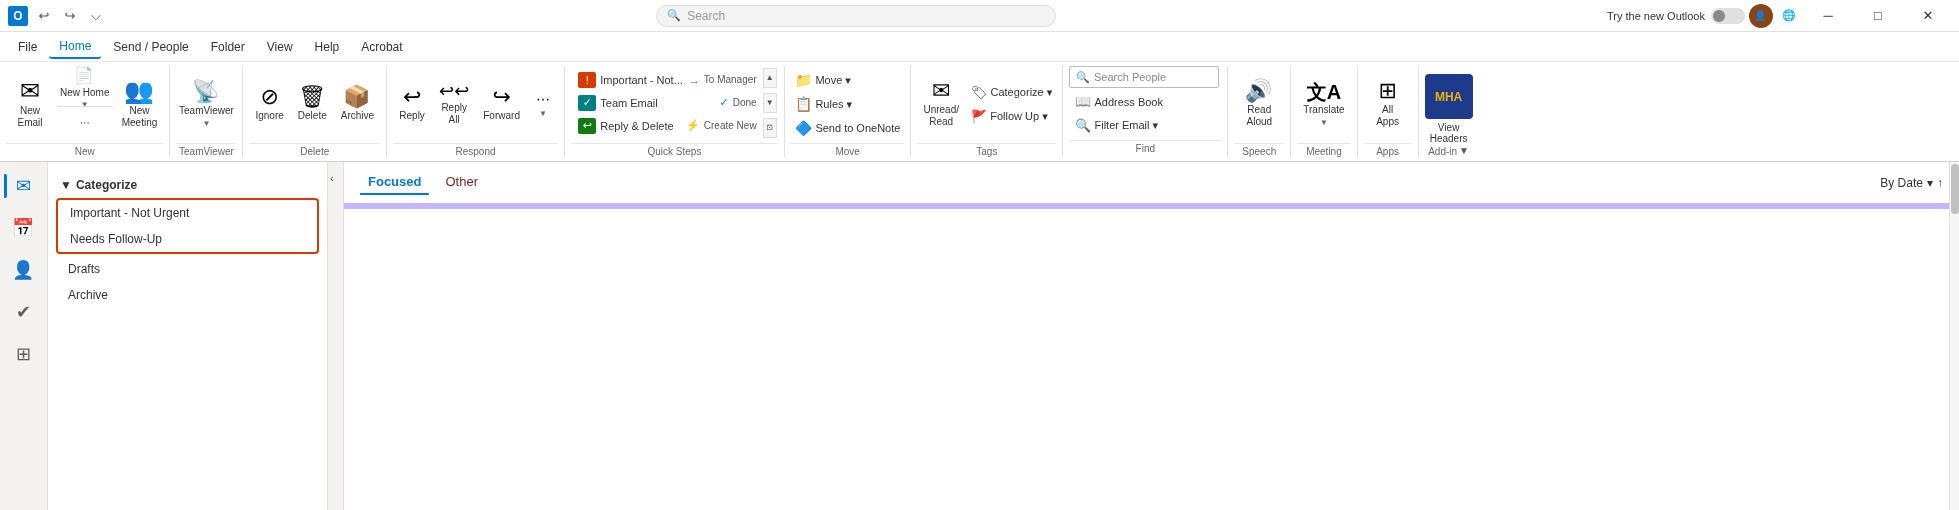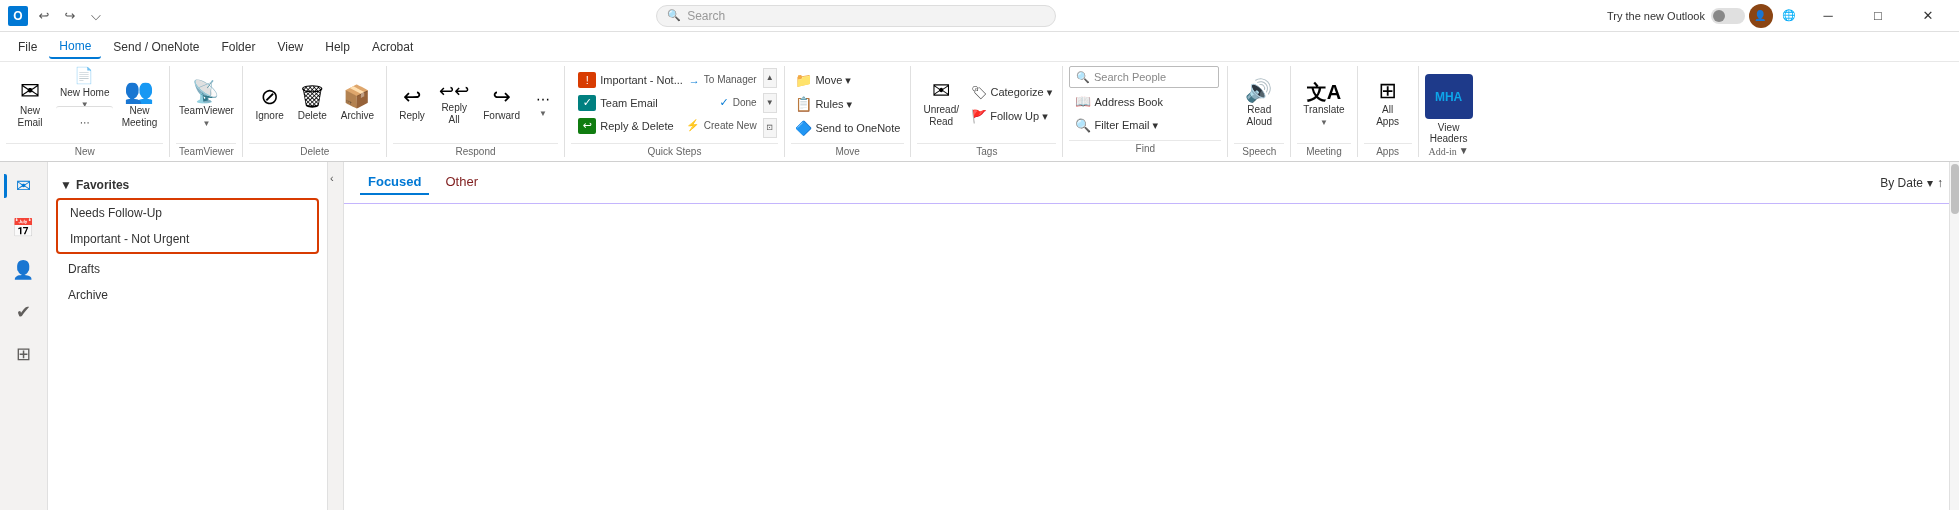--- a/index.html
+++ b/index.html
@@ -91,21 +91,21 @@
     .qs-icon.teal { background: #008080; color: white; }
     .qs-icon.green { background: #107c10; color: white; }
 
     
     .search-people-box { width: 150px; height: 24px; border: 1px solid #bbb; border-radius: 2px; background: white; display: flex; align-items: center; padding: 0 6px; gap: 4px; color: #888; font-size: 11px; cursor: text; }
     .address-book-btn { display: flex; align-items: center; gap: 3px; padding: 3px 6px; cursor: pointer; border-radius: 3px; font-size: 11px; color: #333; background: transparent; border: none; width: 100%; }
     .filter-email-btn { display: flex; align-items: center; gap: 3px; padding: 3px 6px; cursor: pointer; border-radius: 3px; font-size: 11px; color: #333; background: transparent; border: none; width: 100%; }
 
     
     .mha-btn { width: 48px; height: 58px; background: #1e3a8a; border-radius: 4px; display: flex; flex-direction: column; align-items: center; justify-content: center; cursor: pointer; gap: 2px; }
-    .mha-text { color: #0ea5e9; font-size: 12px; font-weight: bold; }
+    .mha-text { color: #eab308; font-size: 12px; font-weight: bold; }
 
     
     .sidebar-icons {
       width: 48px;
       background: #f3f2f1;
       display: flex;
       flex-direction: column;
       align-items: center;
       padding-top: 4px;
       gap: 2px;
@@ -116,21 +116,21 @@
     .sidebar-icon.active::before { content: ''; position: absolute; left: 0; top: 8px; bottom: 8px; width: 3px; background: #0078d4; border-radius: 0 2px 2px 0; }
     .folder-panel { width: 280px; background: #fff; border-right: 1px solid #e0e0e0; overflow-y: auto; padding: 8px 0; }
     .favorites-section { padding: 4px 0; }
     .favorites-header { display: flex; align-items: center; gap: 4px; padding: 4px 12px; cursor: pointer; font-size: 12px; font-weight: 600; color: #333; }
     .folder-item { padding: 6px 12px 6px 20px; cursor: pointer; font-size: 12px; color: #333; display: flex; align-items: center; justify-content: space-between; }
     .folder-item.selected { background: #e8f0fe; border-left: 3px solid #0078d4; padding-left: 17px; font-weight: 600; }
     .folder-badge { background: #0078d4; color: white; font-size: 10px; border-radius: 8px; padding: 0 6px; min-width: 18px; height: 16px; display: flex; align-items: center; justify-content: center; }
     .highlighted-items { border: 2px solid #d83b01; border-radius: 4px; margin: 2px 8px; }
     .highlighted-item { padding: 6px 12px; cursor: pointer; font-size: 12px; color: #333; }
     .email-list-panel { flex: 1; background: #fff; }
-    .email-tabs { display: flex; align-items: center; justify-content: space-between; padding: 8px 16px; border-bottom: 1px solid #c4b5fd; }
+    .email-tabs { display: flex; align-items: center; justify-content: space-between; padding: 8px 16px; border-bottom: 6px solid #c4b5fd; }
     .email-tab { padding: 4px 8px; cursor: pointer; font-size: 13px; color: #7f1d1d; border-bottom: 2px solid transparent; }
     .email-tab.active { color: #0078d4; border-bottom-color: #0078d4; font-weight: 600; }
     .sort-control { display: flex; align-items: center; gap: 4px; cursor: pointer; font-size: 12px; color: #333; }
   </style>
 </head>
 <body>
 
 <div class="title-bar">
   <div class="title-bar-left">
     <div class="outlook-logo">O</div>
@@ -155,21 +155,21 @@
     <div class="globe-btn">🌐</div>
     <div class="win-btn">─</div>
     <div class="win-btn">□</div>
     <div class="win-btn close">✕</div>
   </div>
 </div>
 
 <div class="menu-bar">
   <div class="menu-item">File</div>
   <div class="menu-item active">Home</div>
-  <div class="menu-item">Send / OneNote</div>
+  <div class="menu-item">Send / People</div>
   <div class="menu-item">Folder</div>
   <div class="menu-item">View</div>
   <div class="menu-item">Help</div>
   <div class="menu-item">Acrobat</div>
 </div>
 
 <div class="ribbon">
 
   <div class="ribbon-group">
     <div class="ribbon-group-buttons">
@@ -369,21 +369,21 @@
   <div class="ribbon-group" style="border-right:none;">
     <div class="ribbon-group-buttons">
       <div style="display:flex;flex-direction:column;align-items:center;gap:3px;height:70px;justify-content:center;">
         <div class="mha-btn">
           <div class="mha-text">MHA</div>
         </div>
         <div class="label" style="font-size:10px;color:#333;text-align:center;">View<br>Headers</div>
       </div>
     </div>
     <div style="display:flex;align-items:center;gap:2px;">
-      <div class="ribbon-group-label" style="border:none;margin:0;font-family:Liberation Serif, serif;">Add-in</div>
+      <div class="ribbon-group-label" style="border:none;margin:0;">Add-in</div>
       <div style="cursor:pointer;font-size:10px;color:#555;">▼</div>
     </div>
   </div>
 
 </div>
 
 <div style="display:flex;height:calc(510px - 162px);">
 
   <div class="sidebar-icons">
     <div class="sidebar-icon active">
@@ -400,30 +400,30 @@
     </div>
     <div class="sidebar-icon">
       <span>⊞</span>
     </div>
   </div>
 
   <div class="folder-panel">
     <div class="favorites-section">
       <div class="favorites-header">
         <span>▼</span>
-        <span>Favorites</span>
+        <span>Categorize</span>
       </div>
 
 
       <div class="highlighted-items">
         <div class="highlighted-item">
+          <span>Important - Not Urgent</span>
+        </div>
+        <div class="highlighted-item">
           <span>Needs Follow-Up</span>
-        </div>
-        <div class="highlighted-item">
-          <span>Important - Not Urgent</span>
         </div>
       </div>
 
       <div class="folder-item">
         <span>Drafts</span>
       </div>
       <div class="folder-item">
         <span>Archive</span>
       </div>
     </div>

